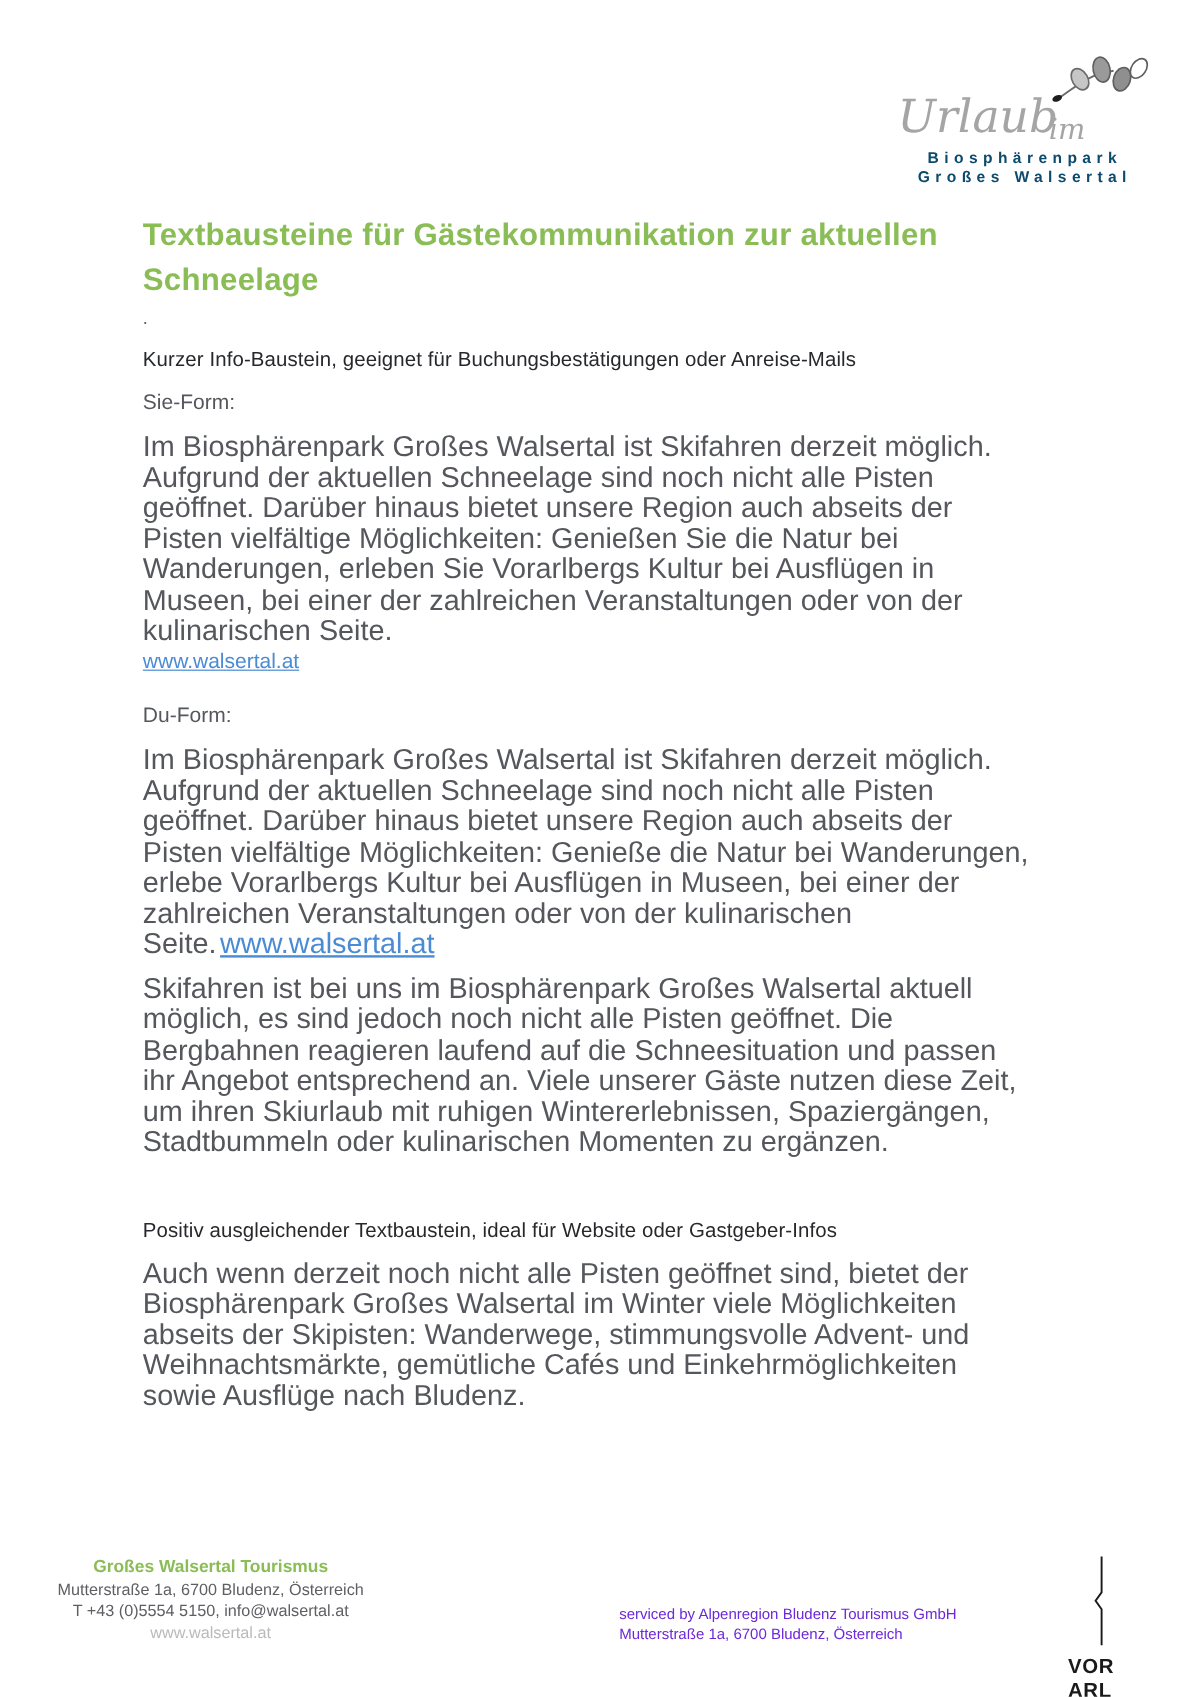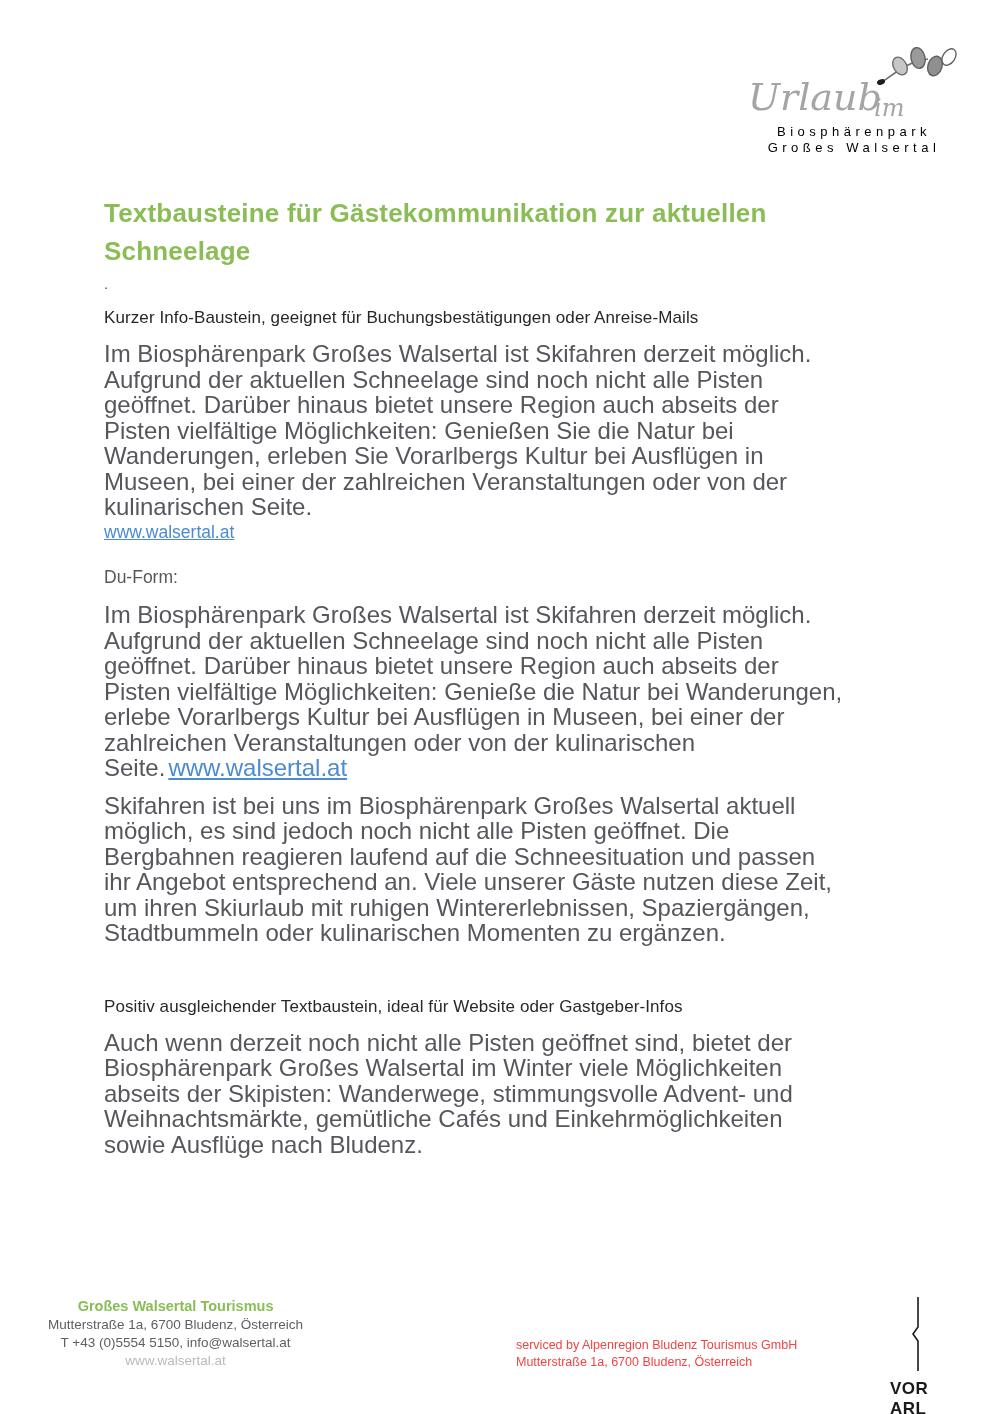--- a/index.html
+++ b/index.html
@@ -11,29 +11,28 @@
   }
 
   
   .brand {
     position: absolute; top: 46px; left: 748px; width: 212px;
     text-align: center;
   }
   .brand svg { display: block; }
   .brand-script { font-family: "DejaVu Serif", serif; }
   .brand-line {
-    font-size: 13px; color: #000000; letter-spacing: 4.5px;
-    line-height: 16px; font-weight: 400; white-space: nowrap; text-align: center;
+    font-size: 13px; color: #0c4a6e; letter-spacing: 4.5px;
+    line-height: 16px; font-weight: 700; white-space: nowrap; text-align: center;
   }
 
   
   .content {
-    position: absolute; left: 104px; top: 176px; width: 742px;
+    position: absolute; left: 119px; top: 176px; width: 742px;
     color: #55575C;
-    margin-top: 18px;
   }
   h1.doc-title {
     color: #8ABD55; font-size: 26px; line-height: 38px; font-weight: 700;
     letter-spacing: 0.2px;
   }
   .stray-dot { margin-top: 6px; font-size: 15px; line-height: 15px; color: #55575C; }
   h2.sec-heading {
     margin-top: 16px; color: #27282B; font-size: 17px; line-height: 22px;
     font-weight: 400; letter-spacing: 0.1px;
   }
@@ -48,21 +47,21 @@
   
   .footer-left {
     position: absolute; left: 48px; top: 1297px;
     font-size: 13.5px; line-height: 18px; color: #5E5F63; text-align: center;
   }
   .footer-org { color: #8ABD55; font-weight: 700; font-size: 14.5px; line-height: 19px; }
   .footer-web { color: #B9BAB9; }
   .footer-web a { color: #B9BAB9; text-decoration: none; cursor: pointer; }
   .footer-center {
     position: absolute; left: 516px; top: 1337px;
-    font-size: 12.5px; line-height: 17px; color: #ef4444;
+    font-size: 12.5px; line-height: 17px; color: #6d28d9;
   }
   .region-logo {
     position: absolute; left: 890px; top: 1296px;
     display: flex; align-items: center; gap: 7px; flex-direction: column;
   }
   .region-text div {
     font-size: 17px; font-weight: 700; color: #1A1A1A; line-height: 19.5px;
     letter-spacing: 0.5px; font-family: "Liberation Sans", sans-serif;
   }
 </style>
@@ -86,20 +85,21 @@
   <div class="brand-line">Großes Walsertal</div>
 </header>
 
 <main class="content">
 
   <h1 class="doc-title">Textbausteine für Gästekommunikation zur aktuellen Schneelage</h1>
   <div class="stray-dot">.</div>
 
   <h2 class="sec-heading">Kurzer Info-Baustein, geeignet für Buchungsbestätigungen oder Anreise-Mails</h2>
 
+  <div class="form-label">Sie-Form:</div>
   <p class="body-text">
     <span>Im Biosphärenpark Großes Walsertal ist Skifahren derzeit möglich. Aufgrund der aktuellen Schneelage sind noch nicht alle Pisten geöffnet. Darüber hinaus bietet unsere Region auch abseits der Pisten vielfältige Möglichkeiten: Genießen Sie die Natur bei Wanderungen, erleben Sie Vorarlbergs Kultur bei Ausflügen in Museen, bei einer der zahlreichen Veranstaltungen oder von der kulinarischen Seite.</span>
   </p>
   <a class="doc-link block">www.walsertal.at</a>
 
   <div class="form-label" style="margin-top:20px;">Du-Form:</div>
   <p class="body-text du-para">
     <span>Im Biosphärenpark Großes Walsertal ist Skifahren derzeit möglich. Aufgrund der aktuellen Schneelage sind noch nicht alle Pisten geöffnet. Darüber hinaus bietet unsere Region auch abseits der Pisten vielfältige Möglichkeiten: Genieße die Natur bei Wanderungen, erlebe Vorarlbergs Kultur bei Ausflügen in Museen, bei einer der zahlreichen Veranstaltungen oder von der kulinarischen Seite.</span><a class="doc-link">www.walsertal.at</a>
   </p>
 

